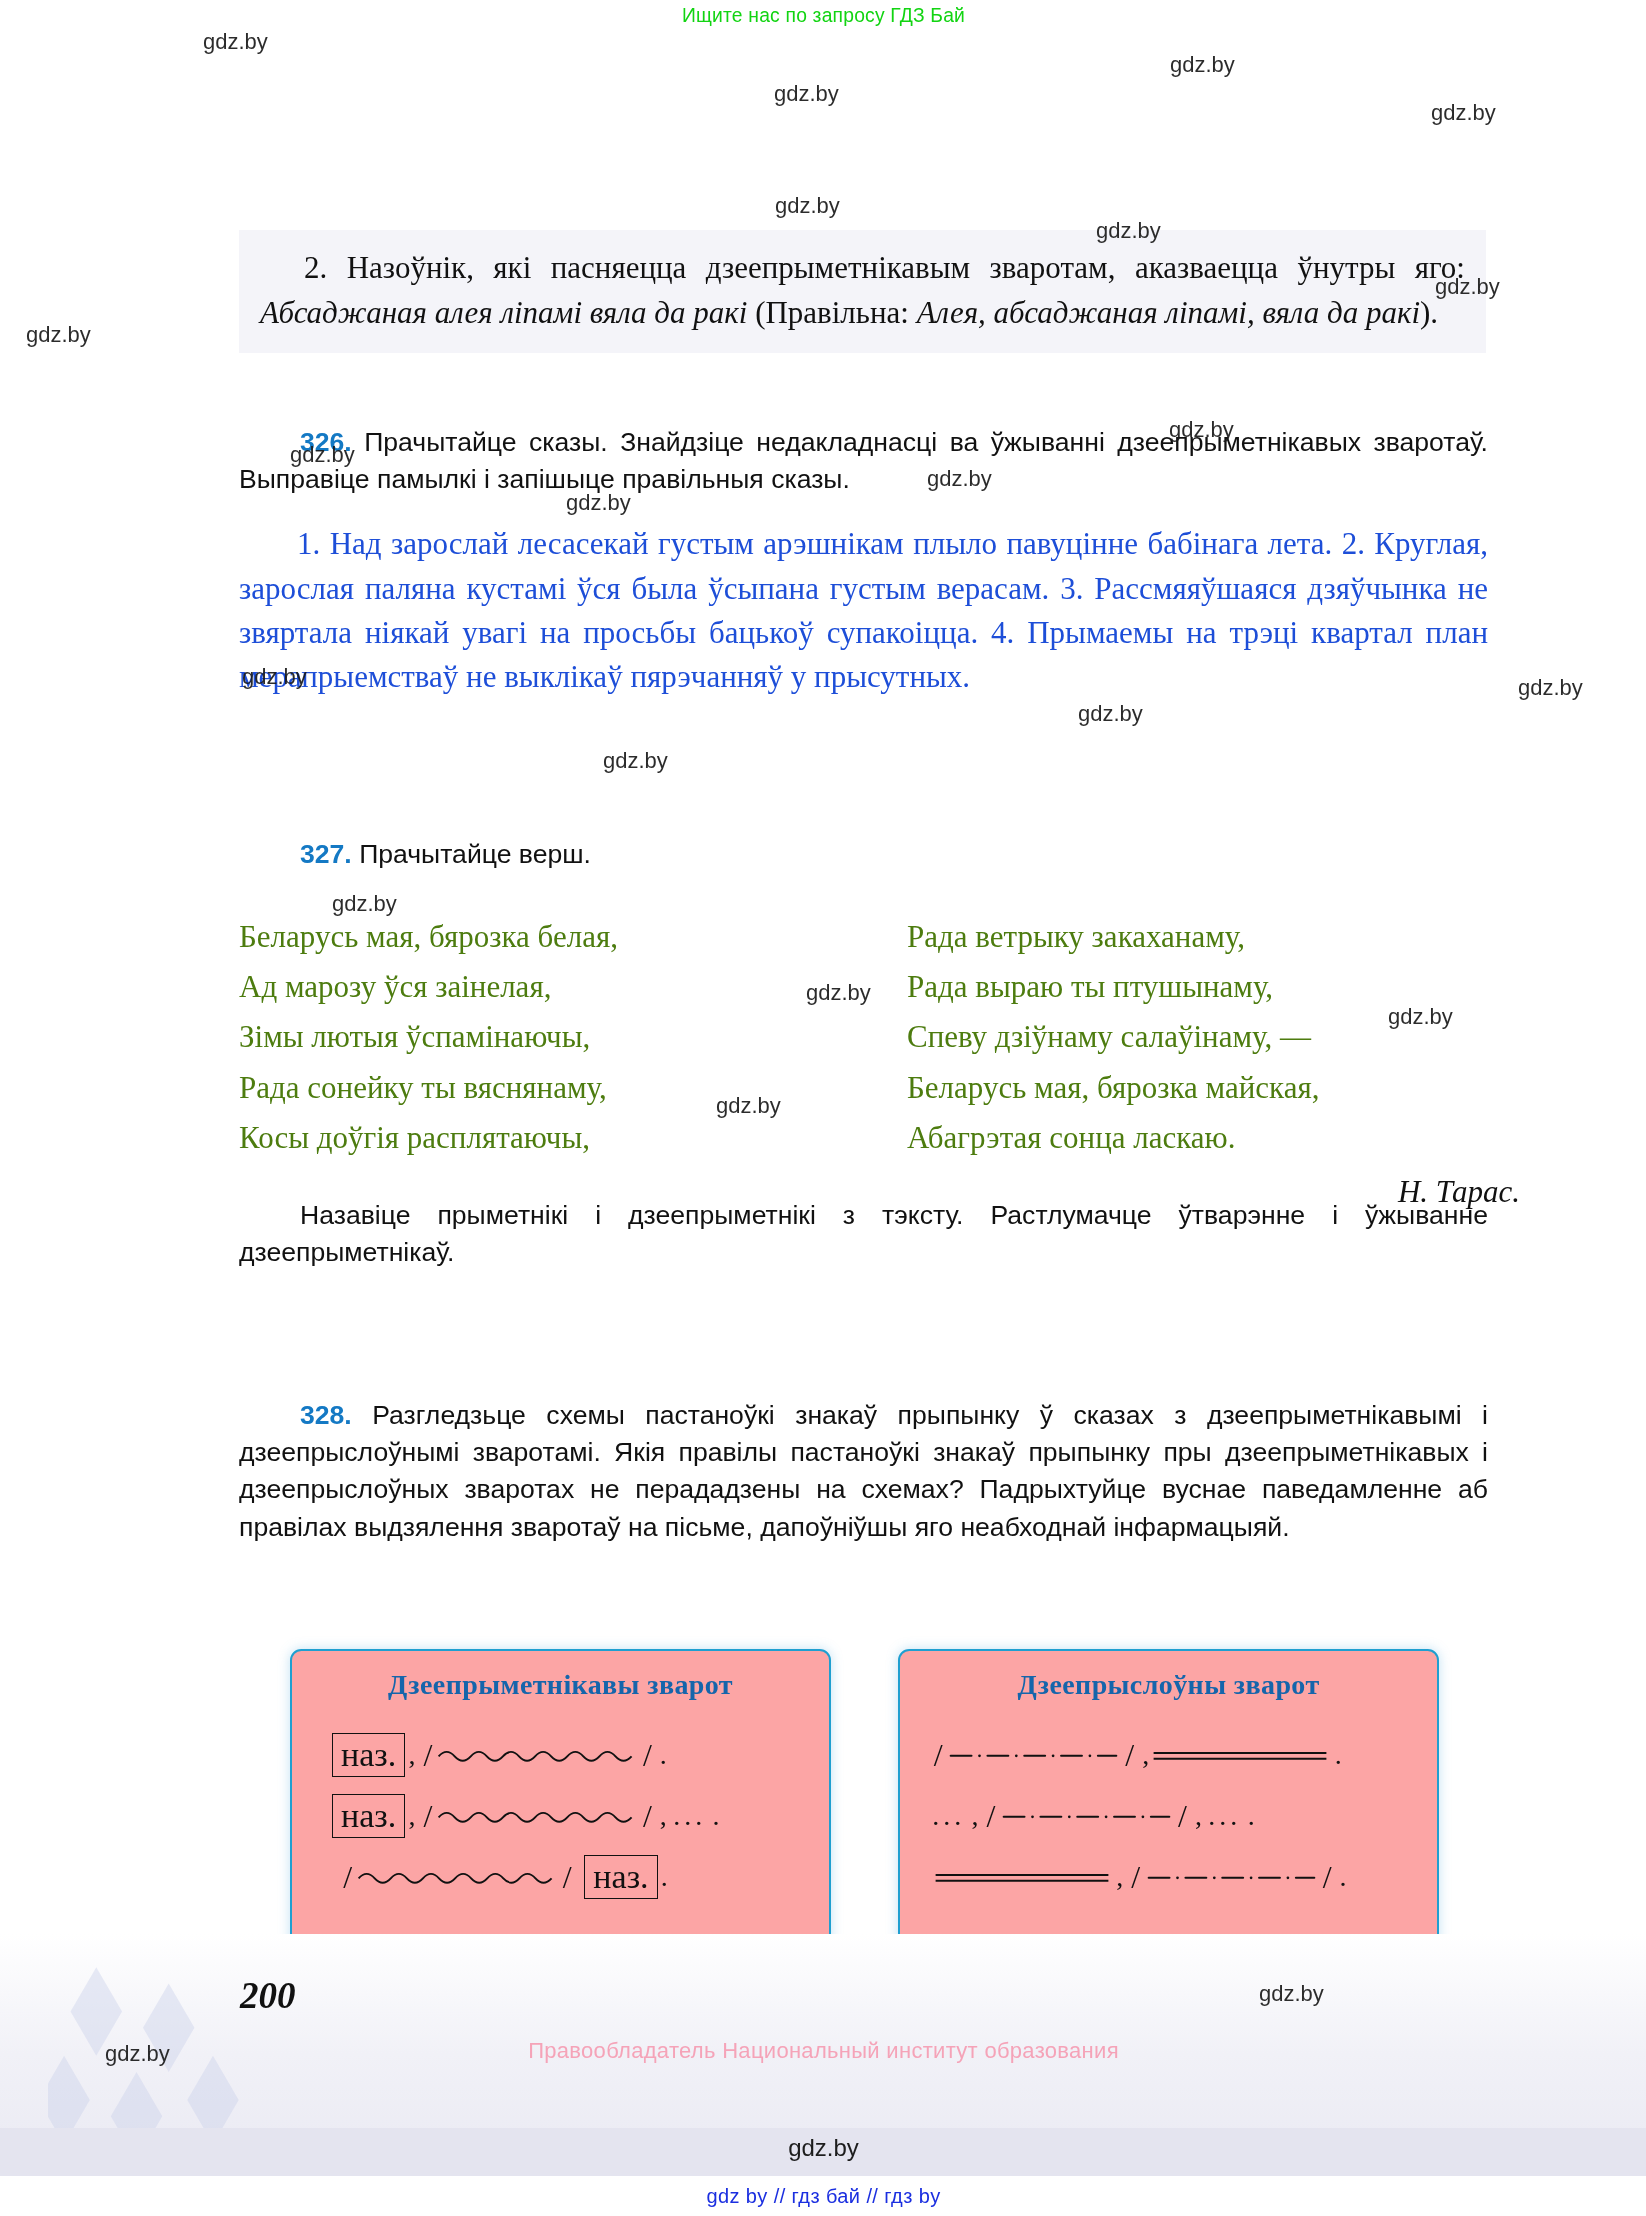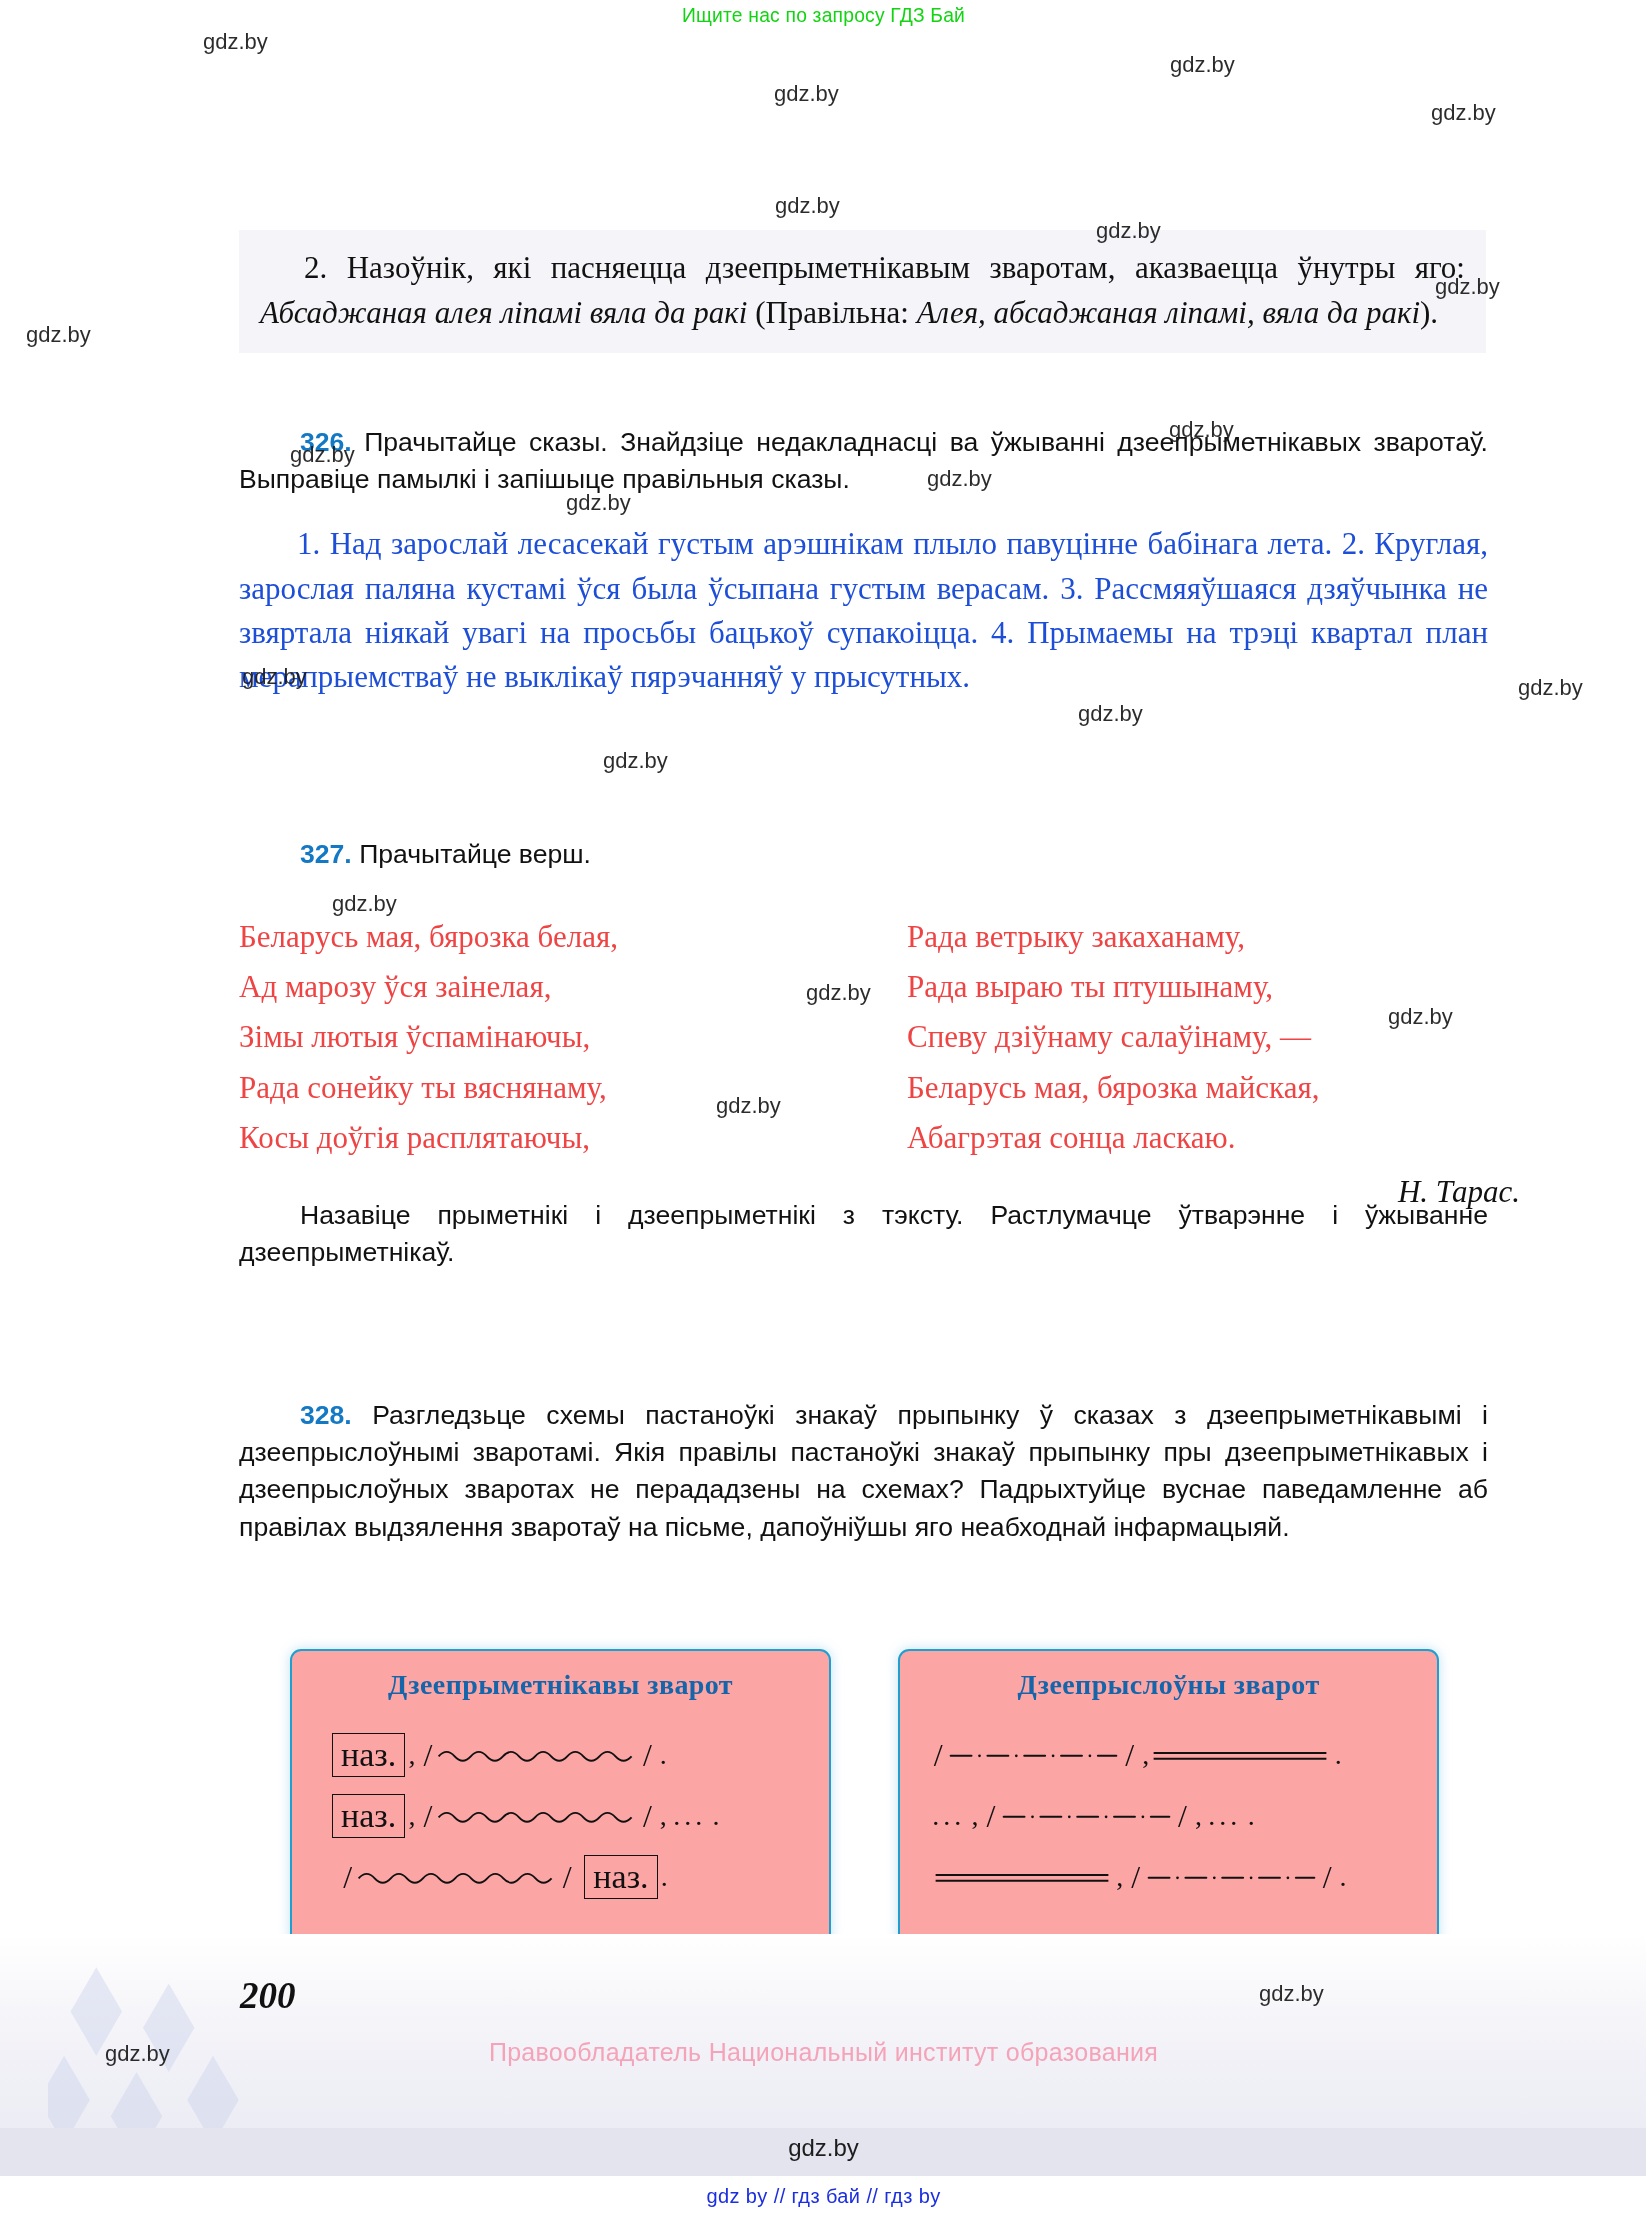--- a/index.html
+++ b/index.html
@@ -78,21 +78,21 @@
     text-indent:61px;
   }
   .ex-num{color:#1479c4;font-weight:bold;}
   .body-serif{
     font-family:"Liberation Serif", serif;
     font-size:31px;line-height:1.43;color:#1d4ed8;text-align:justify;
     text-indent:58px;
   }
   .poem{
     font-family:"Liberation Serif", serif;
-    font-size:31px;line-height:1.62;color:#ef4444;white-space:nowrap;
+    font-size:31px;line-height:1.62;color:#4d7c0f;white-space:nowrap;
   }
   .poem-author{
     font-family:"Liberation Serif", serif;
     font-style:italic;font-size:31px;color:#111;text-align:right;
   }
   .note{
     font-family:"Liberation Sans", sans-serif;
     font-size:26.6px;line-height:1.40;color:#111;text-align:justify;
     text-indent:61px;
   }
@@ -127,21 +127,21 @@
   .sl{font-size:32px;padding:0 4.8px;line-height:.9;}
   .punc{padding:0 3.2px;font-size:28px;}
   .dots{letter-spacing:4px;padding:0 3.2px;font-size:28px;}
   
   .pageno{
     position:absolute;left:240px;top:1974px;
     font-family:"Liberation Serif", serif;font-size:37px;color:#111;font-weight:bold;font-style:italic;
   }
   .copyright{
     position:absolute;left:0;top:2038px;width:1647px;text-align:center;
-    font-family:"Liberation Sans", sans-serif;font-size:25px;color:#f5a3b8;
+    font-family:"Liberation Sans", sans-serif;font-size:22px;color:#f5a3b8;
     letter-spacing:0.3px;
   }
 </style>
 </head>
 <body>
 
 <div class="topbar">
   <span class="topbar-text">Ищите нас по запросу ГДЗ Бай</span>
 </div>
 

